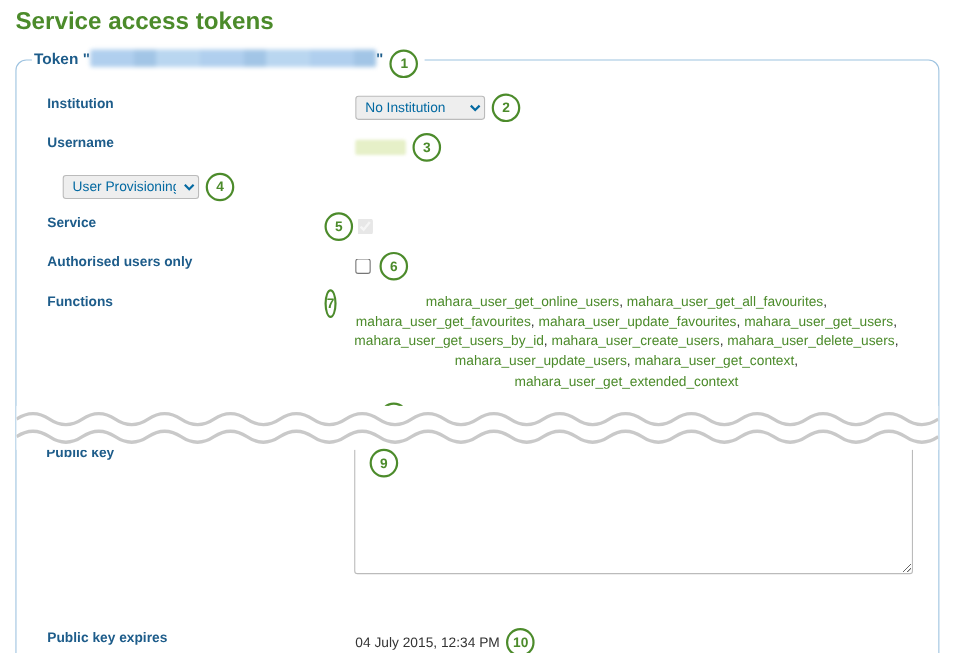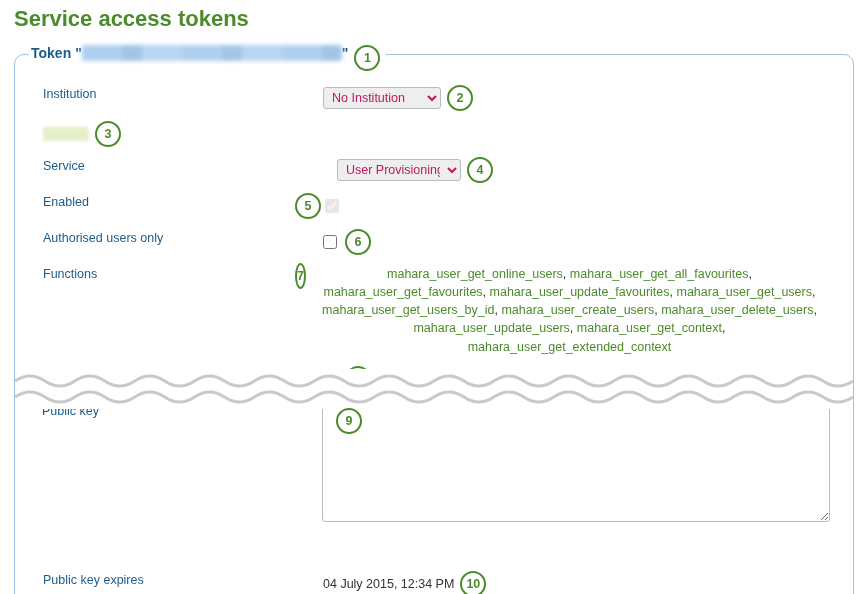--- a/index.html
+++ b/index.html
@@ -53,36 +53,36 @@
     border-radius:2px;
   }
 
   .row {
     display: flex;
     align-items: flex-start;
     margin-bottom: 10px;
   }
   .row .label {
     width: 280px;
-    font-weight: normal;
+    font-weight: bold;
     color: #1d5c8a;
     font-size: 12.5px;
     padding-top: 2px;
     flex-shrink: 0;
   }
   .row .value {
     flex: 1 1 auto;
     color: #333;
     font-size: 12.5px;
   }
 
   select {
     font-family: inherit;
     font-size: 12.5px;
-    color: #be185d;
+    color: #0369a1;
     background: #eee;
     border: 1px solid #bbb;
     border-radius: 3px;
     padding: 2px 4px;
   }
   select.sel-inst { width: 118px; }
   select.sel-svc  { width: 124px; margin-left: 14px; }
 
   .username-blur {
     display:inline-block;
@@ -178,38 +178,38 @@
       <div class="label">Institution</div>
       <div class="value inline-center gap6">
         <select class="sel-inst">
           <option>No Institution</option>
         </select>
         <span class="ann">2</span>
       </div>
     </div>
 
     <div class="row">
+      <div class="label">Username</div>
       <div class="value inline-center gap6">
         <span class="username-blur"></span>
         <span class="ann">3</span>
       </div>
     </div>
 
     <div class="row">
-      <div class="label">Service</div>
       <div class="value inline-center gap6">
         <select class="sel-svc">
           <option>User Provisioning</option>
         </select>
         <span class="ann">4</span>
       </div>
     </div>
 
     <div class="row">
-      <div class="label">Enabled</div>
+      <div class="label">Service</div>
       <div class="value inline-center gap6" style="margin-left:-28px;">
         <span class="ann left">5</span>
         <input type="checkbox" class="disabled" checked="" disabled="" style="">
       </div>
     </div>
 
     <div class="row">
       <div class="label">Authorised users only</div>
       <div class="value inline-center gap6">
         <input type="checkbox" style="">

